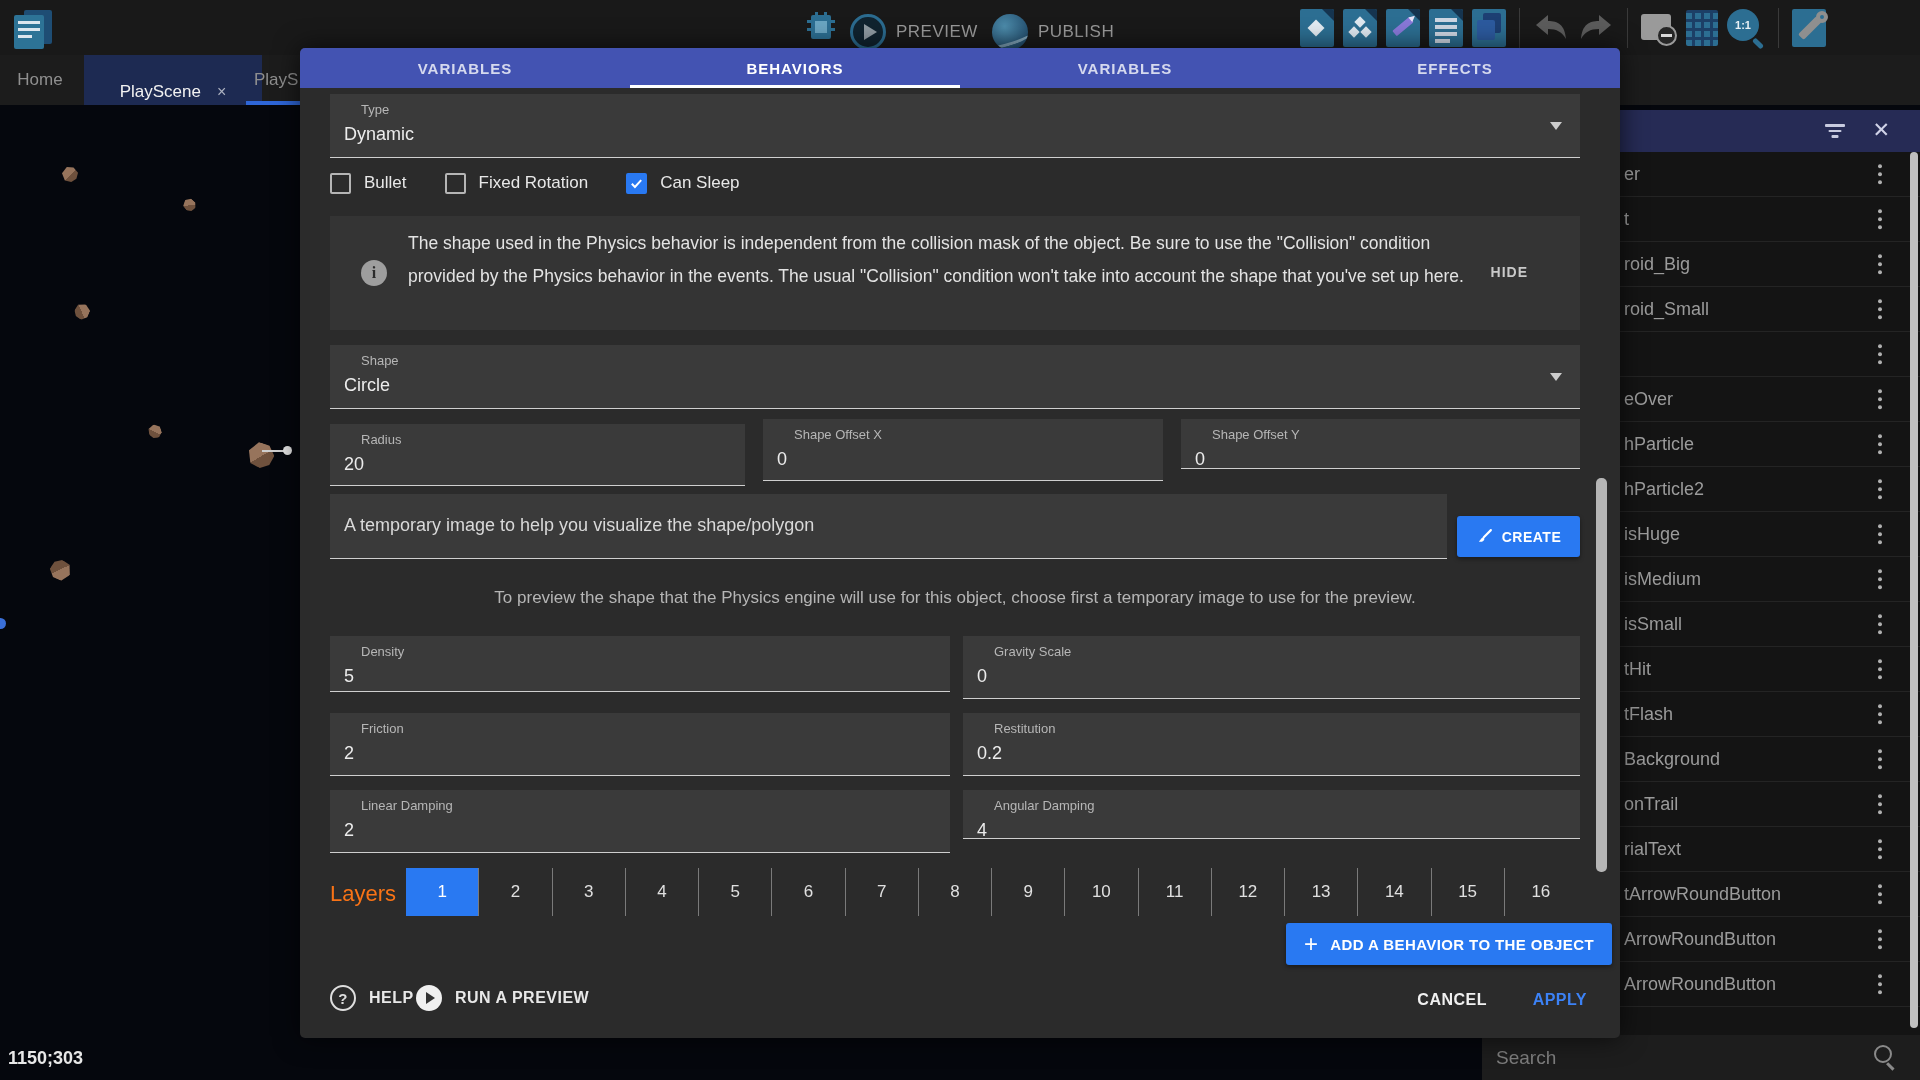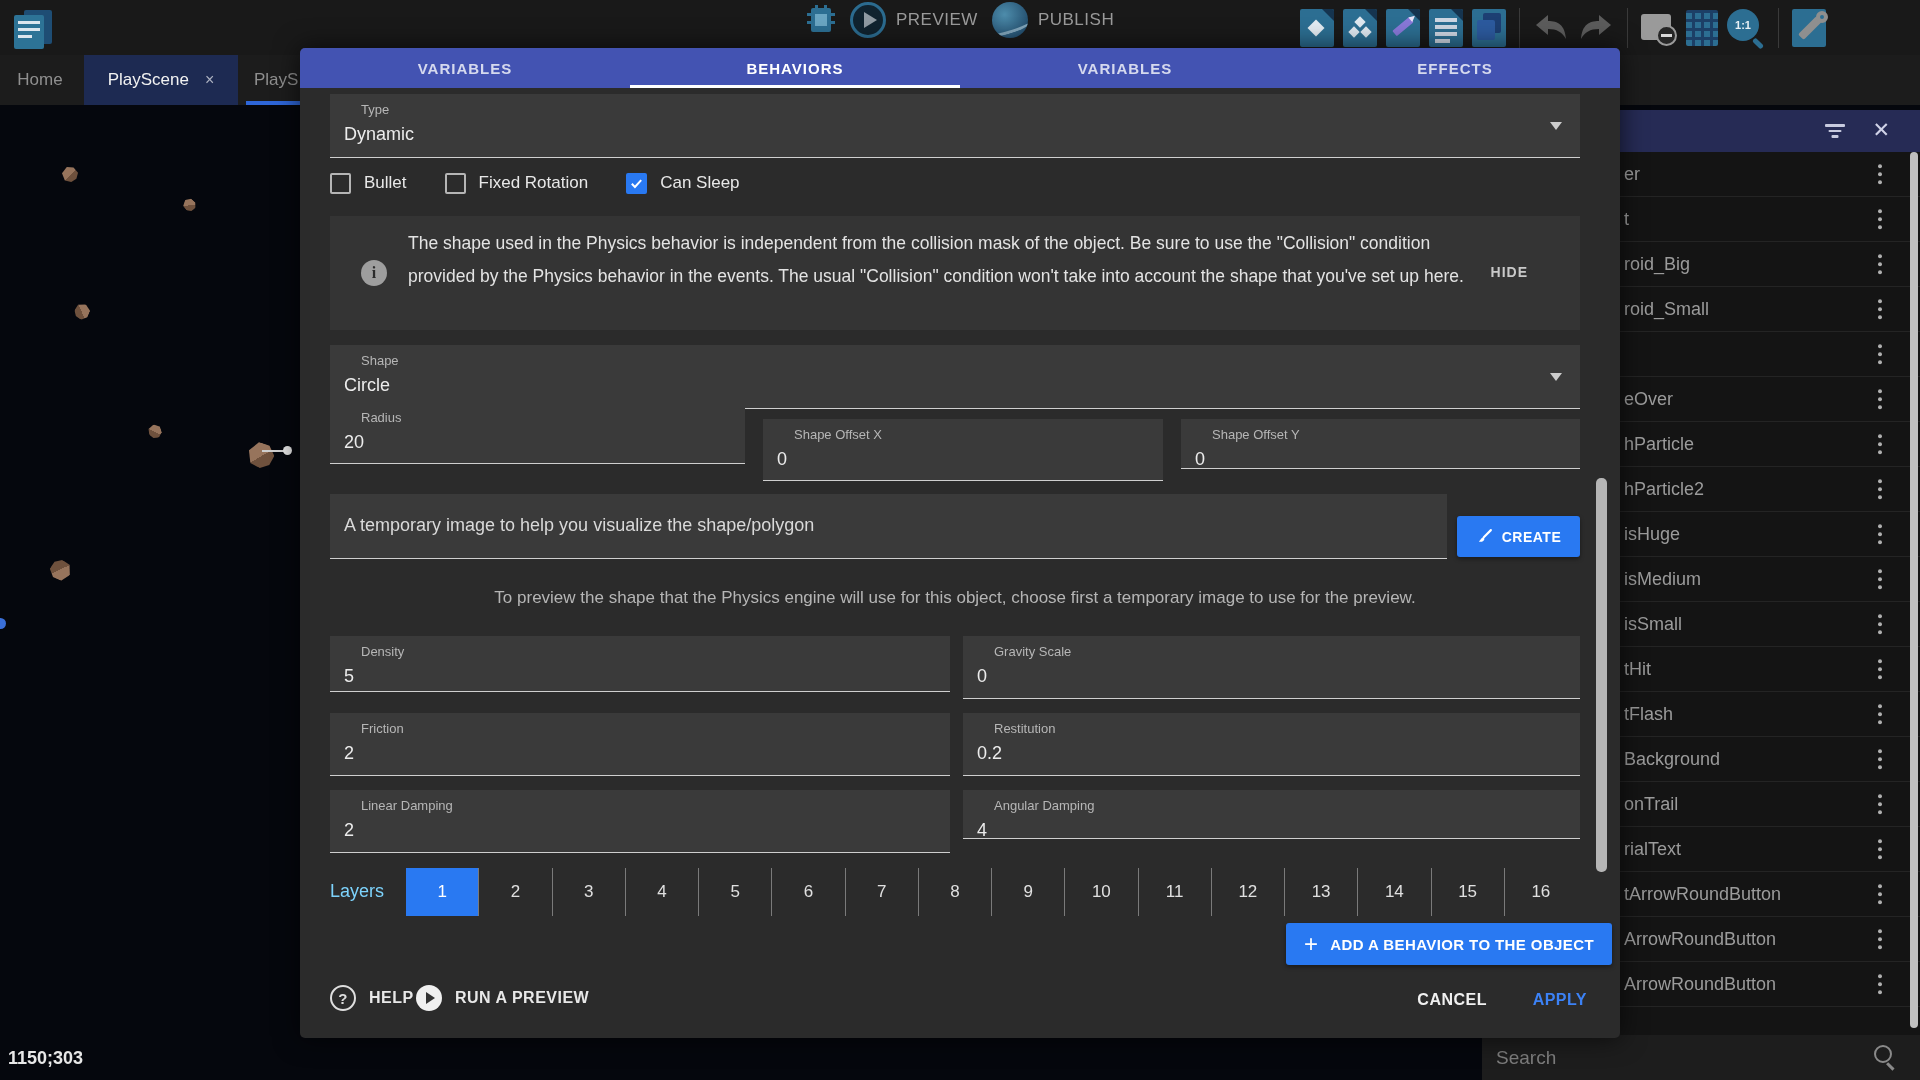--- a/index.html
+++ b/index.html
@@ -5,21 +5,21 @@
   html,body{margin:0;padding:0;background:#000;}
   .screen{position:relative;width:1920px;height:1080px;overflow:hidden;
           font-family:"Liberation Sans",sans-serif;background:#05070d;}
 
   
   .toolbar{position:absolute;left:0;top:0;width:1920px;height:55px;background:#191919;}
   .pm-icon{position:absolute;left:14px;top:10px;width:38px;height:40px;}
   .pm-back{position:absolute;left:10px;top:0;width:28px;height:34px;background:#1e4d74;border-radius:2px;}
   .pm-front{position:absolute;left:0;top:5px;width:30px;height:34px;background:#2d7396;border-radius:2px;}
   .pm-front i{position:absolute;left:4px;height:3px;background:#dce6ee;}
-  .center-tools{position:absolute;left:806px;top:0;height:40px;display:flex;align-items:center;gap:14px;}
+  .center-tools{position:absolute;left:806px;top:12px;height:40px;display:flex;gap:14px;}
   .chip-icon{position:relative;width:30px;height:30px;}
   .chip-body{position:absolute;left:5px;top:3px;width:20px;height:24px;background:#2c6e92;border-radius:2px;}
   .chip-inner{position:absolute;left:9px;top:9px;width:12px;height:12px;background:#6aa5c2;}
   .chip-icon i{position:absolute;background:#2c6e92;}
   .tool-label{color:#9a9a9a;font-size:17px;letter-spacing:.5px;}
   .play-circle{width:36px;height:36px;border-radius:50%;border:3px solid #2b6b8f;box-sizing:border-box;position:relative;background:#10232f;}
   .play-circle b{position:absolute;left:11px;top:7px;width:0;height:0;border:8px solid transparent;border-left:13px solid #8f9aa2;}
   .globe{width:36px;height:36px;border-radius:50%;background:radial-gradient(circle at 35% 35%,#4d8cab,#173c5c);position:relative;overflow:hidden;}
   .globe i{position:absolute;left:-4px;top:18px;width:46px;height:10px;border-bottom:3px solid #7fa3b8;border-radius:50%;transform:rotate(-18deg);}
   .right-tools{position:absolute;left:1300px;top:8px;height:40px;display:flex;align-items:center;gap:9px;}
@@ -45,21 +45,21 @@
      display:flex;align-items:center;justify-content:center;font-size:11px;font-weight:bold;}
   .one2one .handle{position:absolute;right:1px;bottom:1px;width:12px;height:5px;background:#2c6e92;transform:rotate(45deg);border-radius:2px;}
   .wrench-doc{position:relative;width:34px;height:38px;background:#2c6e92;border-radius:2px;overflow:visible;}
   .wrench-bar{position:absolute;left:5px;top:15px;width:26px;height:8px;background:#8f8f8f;transform:rotate(-45deg);border-radius:2px;}
   .wrench-head{position:absolute;right:-2px;top:2px;width:12px;height:12px;border-radius:50%;border:4px solid #8f8f8f;box-sizing:border-box;background:transparent;}
 
   
   .tabbar{position:absolute;left:0;top:55px;width:1920px;height:50px;background:#1c1c1c;}
   .etab{position:absolute;top:0;height:50px;display:flex;align-items:center;}
   .etab-home{left:0;width:80px;justify-content:center;color:#8f8f8f;font-size:17px;text-align:center;}
-  .etab-play{left:84px;width:154px;background:#1d2a52;color:#f2f2f2;font-size:17px;padding:0;justify-content:center;gap:16px;}
+  .etab-play{left:84px;width:154px;background:#1d2a52;color:#f2f2f2;font-size:17px;padding:12px;justify-content:center;gap:16px;}
   .etab-close{color:#aeb3c2;font-size:16px;}
   .etab-cut{left:246px;width:94px;color:#8f8f8f;font-size:17px;padding-left:8px;}
   .etab-indicator{position:absolute;left:246px;top:46px;width:94px;height:4px;background:#2e66d8;}
 
   
   .canvas{position:absolute;left:0;top:105px;width:1920px;height:975px;background:#05070d;}
   .asteroid{position:absolute;background:linear-gradient(135deg,#97745c 52%,#6f513d 52%);
             clip-path:polygon(30% 0%,72% 4%,100% 38%,90% 78%,58% 100%,18% 90%,0% 42%);}
   .sel-line{position:absolute;left:262px;top:345px;width:26px;height:2px;background:#cfcfcf;}
   .sel-dot{position:absolute;left:283px;top:341px;width:9px;height:9px;border-radius:50%;background:#e3e3e3;}
@@ -112,21 +112,21 @@
   .hide-btn{position:absolute;right:52px;top:48px;color:#c9c9c9;font-size:14px;letter-spacing:1px;font-weight:bold;}
 
   .temp-field{position:absolute;left:330px;top:494px;width:1117px;height:65px;background:#3a3a3a;border-bottom:1px solid #cfcfcf;box-sizing:border-box;}
   .temp-field .tv{position:absolute;left:14px;top:21px;font-size:18px;color:#d9d9d9;}
   .create-btn{position:absolute;left:1457px;top:516px;width:123px;height:41px;background:#2979f2;border-radius:3px;
               display:flex;align-items:center;justify-content:center;gap:9px;color:#fff;font-size:14px;font-weight:bold;letter-spacing:.5px;
               box-shadow:0 2px 4px rgba(0,0,0,.4);}
   .hint{position:absolute;left:330px;top:588px;width:1250px;text-align:center;color:#b5b5b5;font-size:17px;}
 
   .layers-row{position:absolute;left:330px;top:868px;width:1250px;height:48px;}
-  .layers-label{position:absolute;left:0;top:13px;font-size:18px;color:#7dd3fc;}
+  .layers-label{position:absolute;left:0;top:13px;font-size:22px;color:#f97316;}
   .layer-cells{position:absolute;left:76px;top:0;width:1171px;height:48px;display:flex;}
   .cell{flex:1;display:flex;align-items:center;justify-content:center;color:#e0e0e0;font-size:17px;border-left:1px solid #7a7a7a;}
   .cell:first-child{border-left:none;}
   .cell.selected{background:#2979f2;color:#fff;border-left:none;}
 
   .add-btn{position:absolute;left:1286px;top:923px;width:326px;height:42px;background:#2979f2;border-radius:3px;
            display:flex;align-items:center;justify-content:center;gap:12px;color:#fff;font-size:15px;font-weight:bold;letter-spacing:.4px;
            box-shadow:0 2px 4px rgba(0,0,0,.4);}
   .plus{font-size:24px;font-weight:normal;line-height:0;}
 
@@ -482,21 +482,21 @@
       <div class="info-text">The shape used in the Physics behavior is independent from the collision mask of the object. Be sure to use the "Collision" condition provided by the Physics behavior in the events. The usual "Collision" condition won't take into account the shape that you've set up here.</div>
       <div class="hide-btn">HIDE</div>
     </div>
 
     <div class="field" style="left:30px;top:297px;width:1250px;height:64px">
       <span class="flabel">Shape</span>
       <span class="fvalue">Circle</span>
       <span class="caret"></span>
     </div>
 
-    <div class="field" style="left:30px;top:354px;width:415px;height:62px">
+    <div class="field" style="left:30px;top:376px;width:415px;height:62px">
       <span class="flabel">Radius</span>
       <span class="fvalue">20</span>
     </div>
     <div class="field" style="left:463px;top:371px;width:400px;height:62px">
       <span class="flabel">Shape Offset X</span>
       <span class="fvalue">0</span>
     </div>
     <div class="field" style="left:881px;top:371px;width:399px;height:50px">
       <span class="flabel">Shape Offset Y</span>
       <span class="fvalue">0</span>

